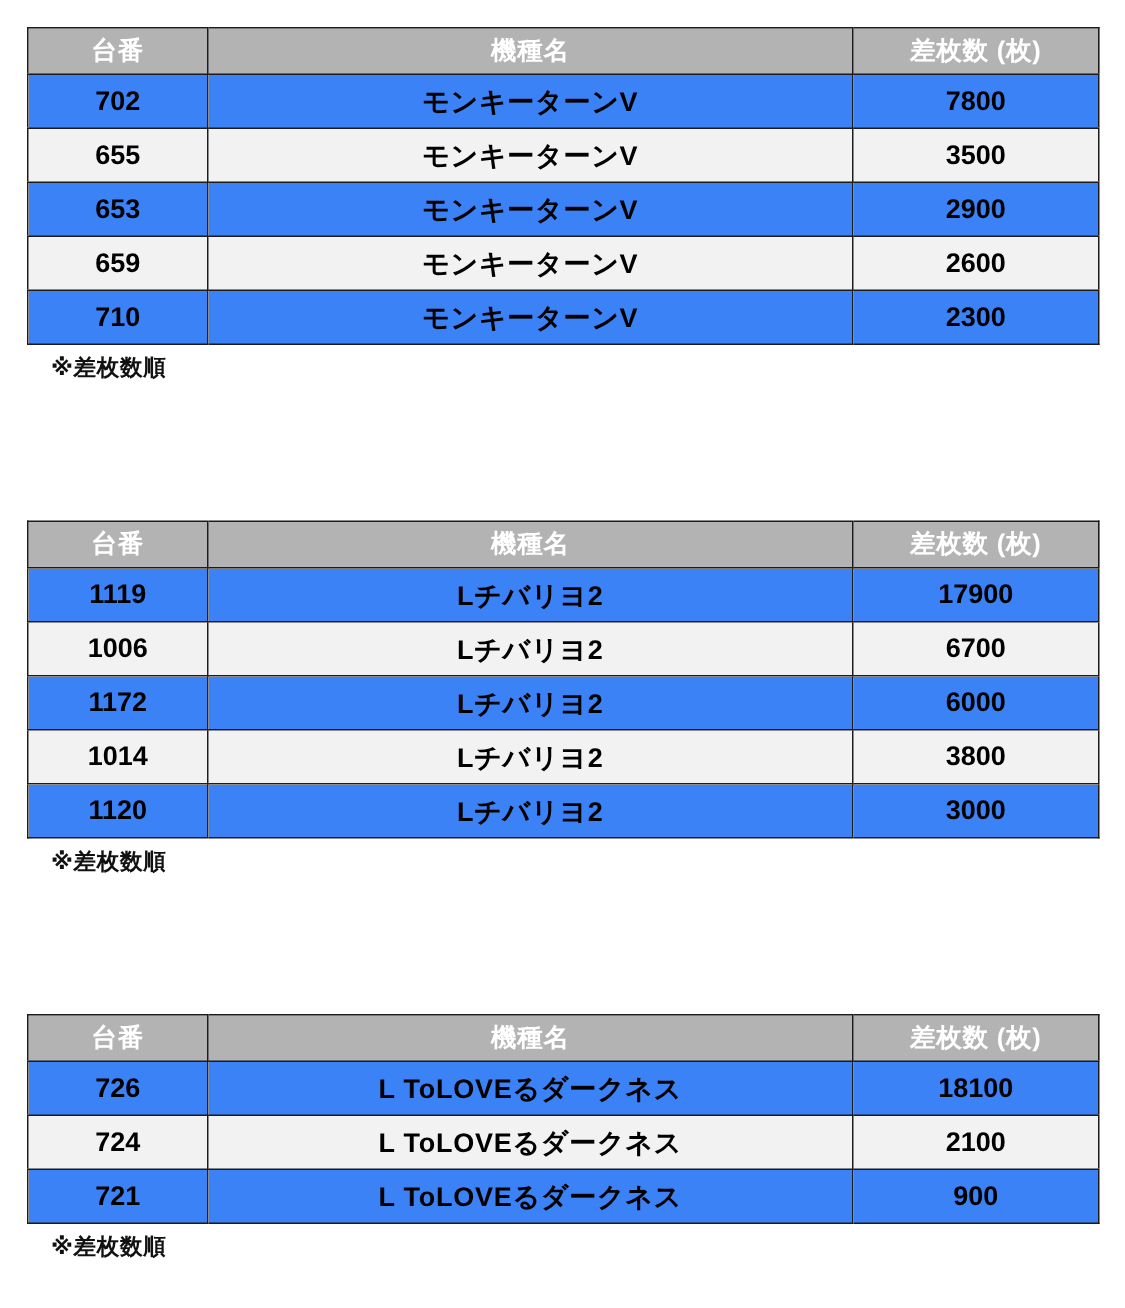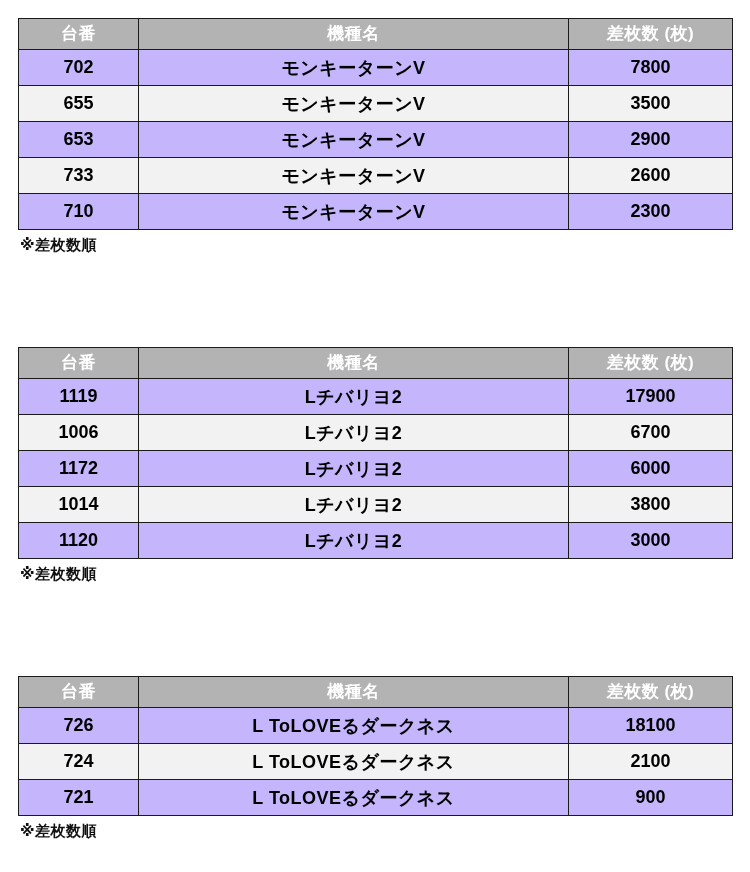--- a/index.html
+++ b/index.html
@@ -54,38 +54,39 @@
   table.data th:last-child { border-right: none; }
 
   table.data td {
     height: 35px;
     font-size: 18px;
     font-weight: bold;
     text-align: center;
     padding: 0;
     border-right: 1px solid #1b1b1b;
     border-bottom: 1px solid #1b1b1b;
-    background: #c4b5fd;
+    background: #3b82f6;
     white-space: nowrap;
     overflow: hidden;
   }
   table.data td:last-child { border-right: none; }
   table.data tr:last-child td { border-bottom: none; }
   table.data tr.alt td { background: #f2f2f2; margin-left: 11px; }
 
   table.data td.name { font-size: 18px; letter-spacing: 0.5px; }
   table.data td.num { font-size: 18px; }
 
   .note {
     font-size: 15px;
     font-weight: bold;
     color: #111111;
     margin-top: 6px;
     padding-left: 2px;
     letter-spacing: 0.5px;
+    margin-left: 14px;
   }
 </style>
 </head>
 <body>
 
 <div class="page">
 
   <div class="block b1">
     <table class="data">
       <colgroup>
@@ -110,21 +111,21 @@
           <td class="num">655</td>
           <td class="name">モンキーターンV</td>
           <td class="num">3500</td>
         </tr>
         <tr>
           <td class="num">653</td>
           <td class="name">モンキーターンV</td>
           <td class="num">2900</td>
         </tr>
         <tr class="alt">
-          <td class="num">733</td>
+          <td class="num">659</td>
           <td class="name">モンキーターンV</td>
           <td class="num">2600</td>
         </tr>
         <tr>
           <td class="num">710</td>
           <td class="name">モンキーターンV</td>
           <td class="num">2300</td>
         </tr>
       </tbody>
     </table>

